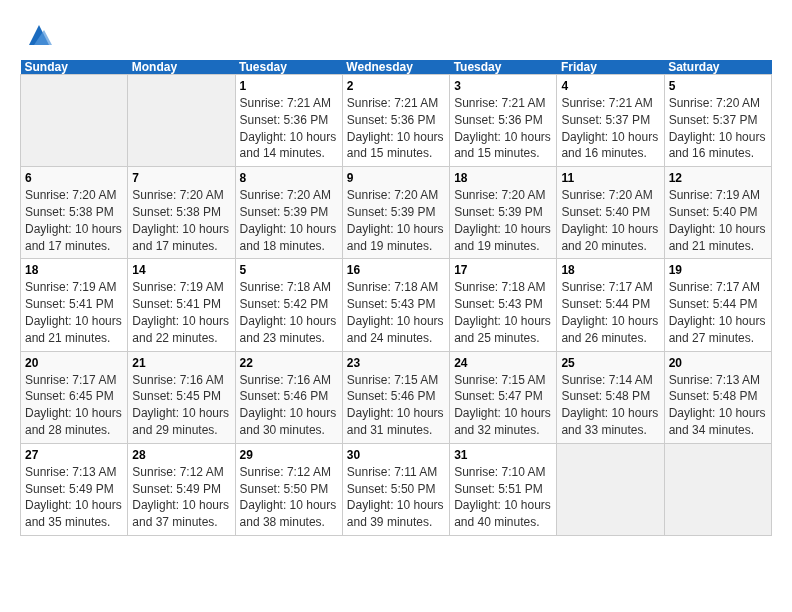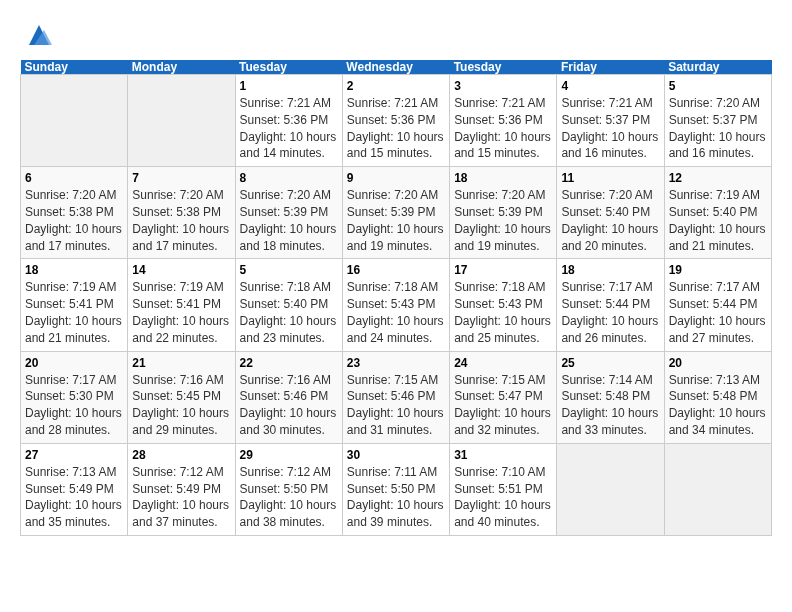--- a/index.html
+++ b/index.html
@@ -217,21 +217,21 @@
         </td>
         <td>
           <span class="day-num">14</span>
           <div class="day-info">Sunrise: 7:19 AM
 Sunset: 5:41 PM
 Daylight: 10 hours and 22 minutes.</div>
         </td>
         <td>
           <span class="day-num">5</span>
           <div class="day-info">Sunrise: 7:18 AM
-Sunset: 5:40 PM
+Sunset: 5:42 PM
 Daylight: 10 hours and 23 minutes.</div>
         </td>
         <td>
           <span class="day-num">16</span>
           <div class="day-info">Sunrise: 7:18 AM
 Sunset: 5:43 PM
 Daylight: 10 hours and 24 minutes.</div>
         </td>
         <td>
           <span class="day-num">17</span>
@@ -249,21 +249,21 @@
           <span class="day-num">19</span>
           <div class="day-info">Sunrise: 7:17 AM
 Sunset: 5:44 PM
 Daylight: 10 hours and 27 minutes.</div>
         </td>
       </tr>
       <tr class="row-even">
         <td>
           <span class="day-num">20</span>
           <div class="day-info">Sunrise: 7:17 AM
-Sunset: 5:30 PM
+Sunset: 6:45 PM
 Daylight: 10 hours and 28 minutes.</div>
         </td>
         <td>
           <span class="day-num">21</span>
           <div class="day-info">Sunrise: 7:16 AM
 Sunset: 5:45 PM
 Daylight: 10 hours and 29 minutes.</div>
         </td>
         <td>
           <span class="day-num">22</span>

